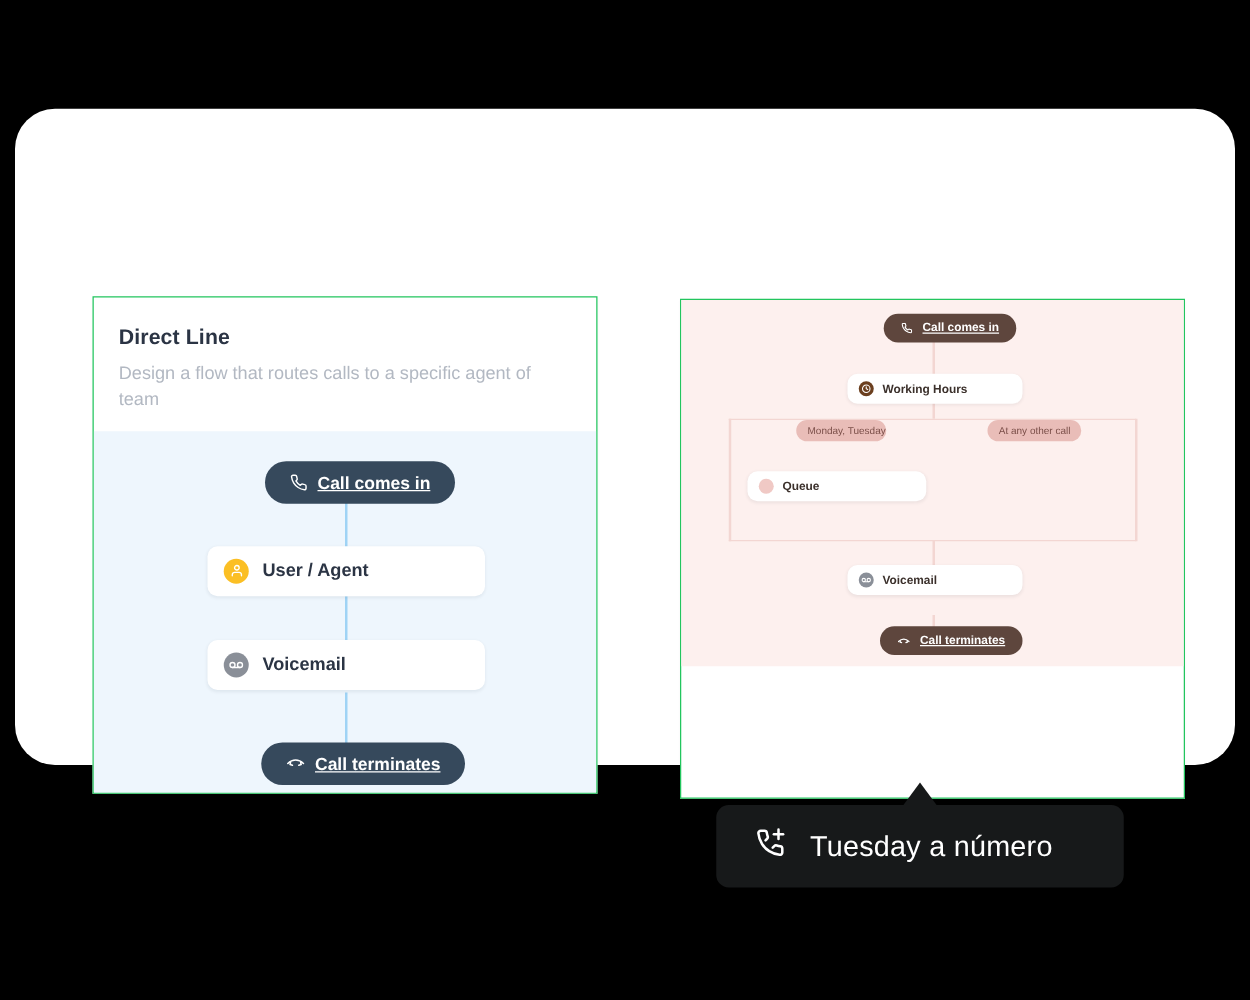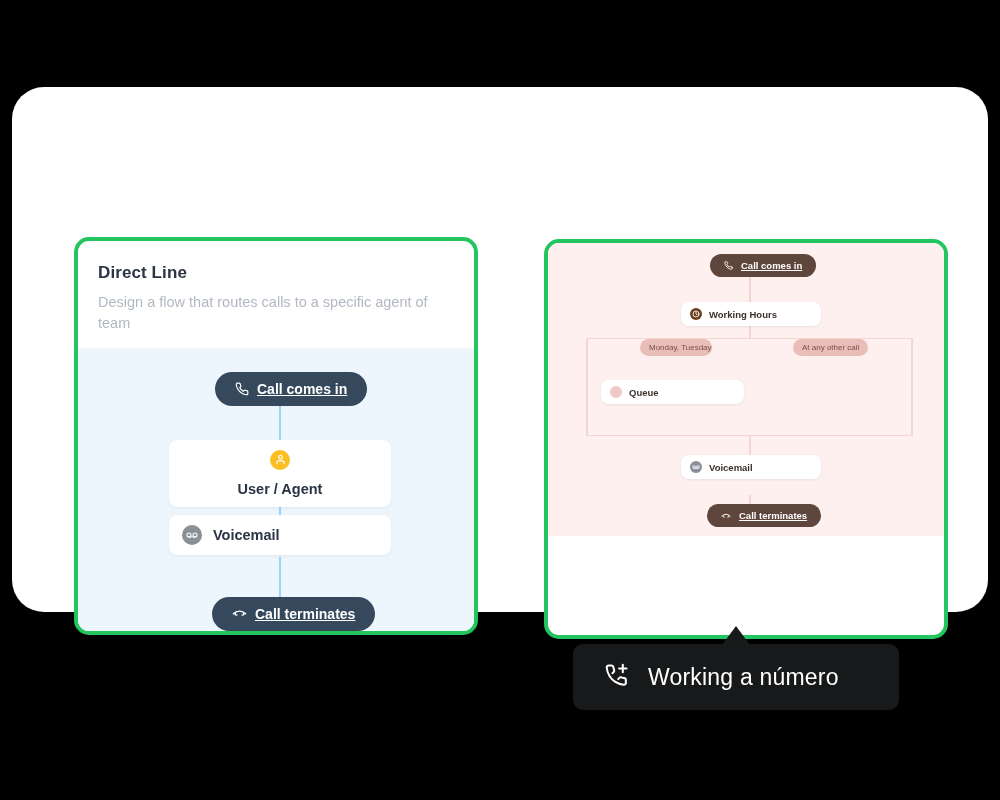--- a/index.html
+++ b/index.html
@@ -17,22 +17,22 @@
     left: 12px; top: 87px;
     width: 976px; height: 525px;
     background: #ffffff;
     border-radius: 32px;
   }
 
   
   .card {
     position: absolute;
     background: #ffffff;
-    border: 4px solid #22c55e;
-    border-radius: 15px;
+    border: 1px solid #22c55e;
+    border-radius: 0;
     overflow: hidden;
     box-shadow: 0 1px 2px rgba(16,24,40,.04);
   }
   .card-1 { left: 62px;  top: 150px; width: 404px; height: 398px; }
   .card-2 { left: 532px; top: 152px; width: 404px; height: 400px; }
 
   .card-head { padding: 22px 20px 14px 20px; }
   .card-title {
     font-size: 17px; font-weight: 700; color: #2b3444;
     letter-spacing: .1px; line-height: 1.2;
@@ -149,21 +149,21 @@
 
         <div class="pill pill-1" style="left:137px; top:274px; transform:translateY(-250px);">
           <span>
             <svg width="14" height="14" viewBox="0 0 24 24" fill="none" stroke="#ffffff" stroke-width="2" stroke-linecap="round" stroke-linejoin="round">
               <path d="M22 16.92v3a2 2 0 0 1-2.18 2 19.79 19.79 0 0 1-8.63-3.07 19.5 19.5 0 0 1-6-6 19.79 19.79 0 0 1-3.07-8.67A2 2 0 0 1 4.11 2h3a2 2 0 0 1 2 1.72 12.84 12.84 0 0 0 .7 2.81 2 2 0 0 1-.45 2.11L8.09 9.91a16 16 0 0 0 6 6l1.27-1.27a2 2 0 0 1 2.11-.45 12.84 12.84 0 0 0 2.81.7A2 2 0 0 1 22 16.92z"></path>
             </svg>
           </span>
           <span>Call comes in</span>
         </div>
 
-        <div class="node node-1" style="left:91px; top:92px; width:222px;flex-direction:column;">
+        <div class="node node-1" style="left:91px; top:92px; width:222px;">
           <span class="dot dot-1" style="background:#fbbf24;">
             <svg width="11" height="11" viewBox="0 0 24 24" fill="none" stroke="#ffffff" stroke-width="2.4" stroke-linecap="round" stroke-linejoin="round">
               <path d="M20 21v-2a4 4 0 0 0-4-4H8a4 4 0 0 0-4 4v2"></path>
                 <circle cx="12" cy="7" r="4"></circle>
             </svg>
           </span>
           <span class="node-label-1">User  / Agent</span>
         </div>
 
         <div class="node node-1" style="left:91px; top:167px; width:222px;">
@@ -258,16 +258,16 @@
 
   <div class="tooltip-arrow"></div>
   <div class="tooltip">
     <span>
       <svg width="27" height="27" viewBox="0 0 24 24" fill="none" stroke="#ffffff" stroke-width="1.8" stroke-linecap="round" stroke-linejoin="round">
         <path d="M13.5 15.2l1.1-1.1a1.7 1.7 0 0 1 1.8-.4c.8.3 1.6.5 2.4.6a1.7 1.7 0 0 1 1.5 1.7v2.6a1.7 1.7 0 0 1-1.9 1.7 16.9 16.9 0 0 1-7.4-2.6 16.6 16.6 0 0 1-5.1-5.1A16.9 16.9 0 0 1 3.3 5.1 1.7 1.7 0 0 1 5 3.2h2.6A1.7 1.7 0 0 1 9.3 4.7c.1.8.3 1.6.6 2.4a1.7 1.7 0 0 1-.4 1.8L8.4 10"></path>
         <line x1="17.6" y1="2.4" x2="17.6" y2="9"></line>
         <line x1="14.3" y1="5.7" x2="20.9" y2="5.7"></line>
       </svg>
     </span>
-    <span class="tooltip-label">Working a número</span>
+    <span class="tooltip-label">Tuesday a número</span>
   </div>
 
 </div>
 
 </body></html>

